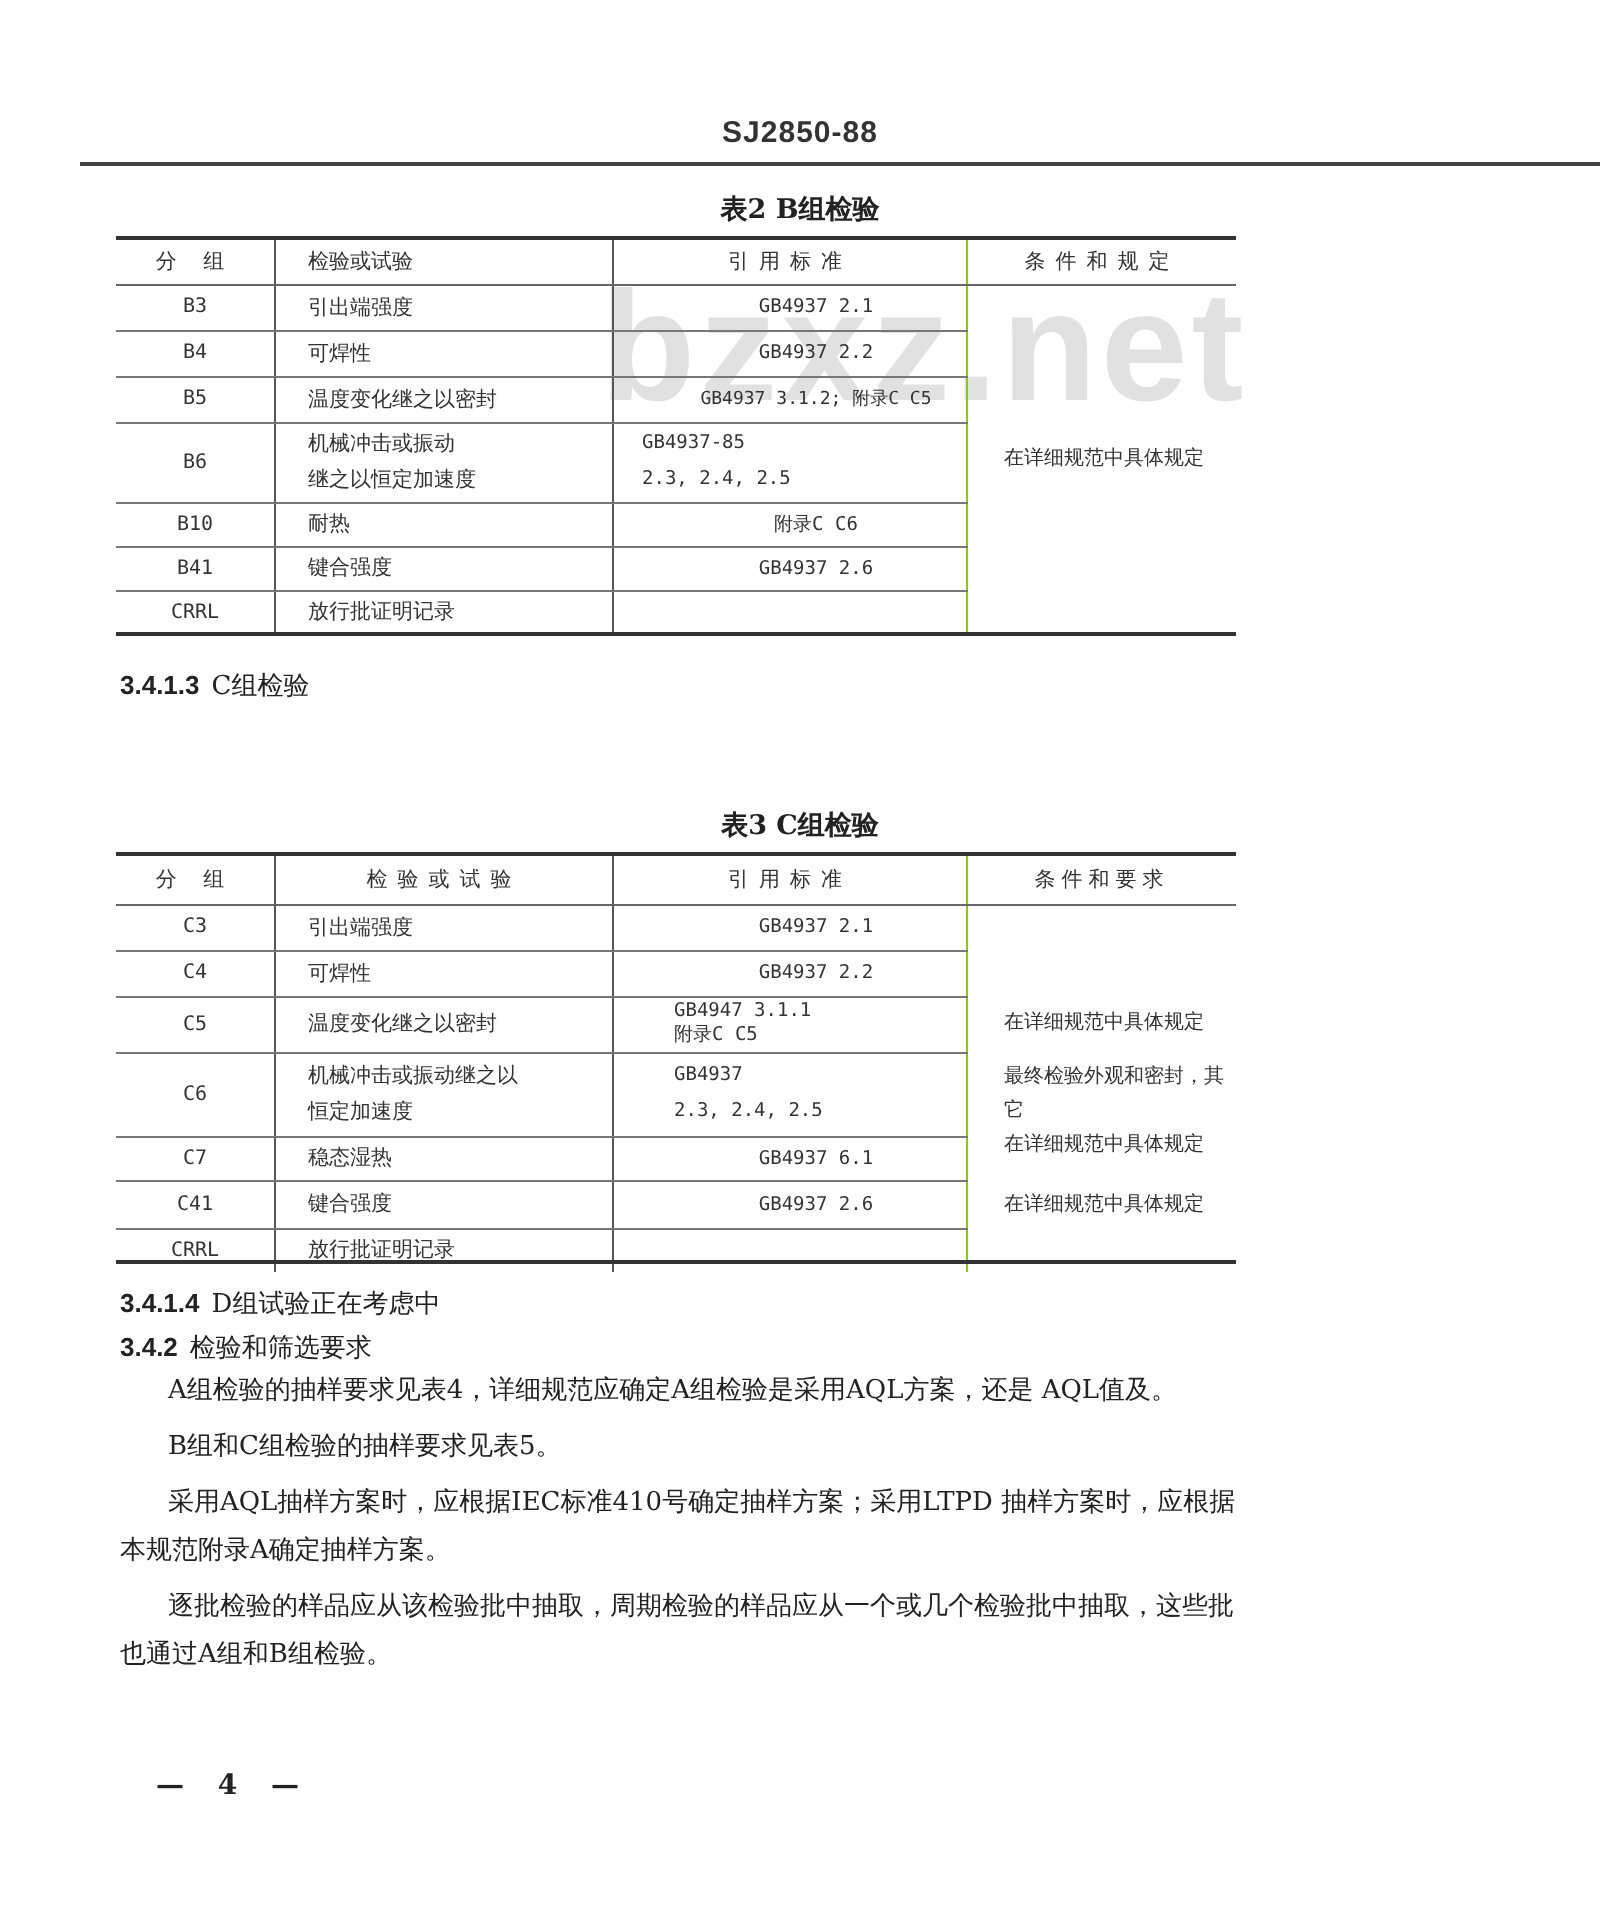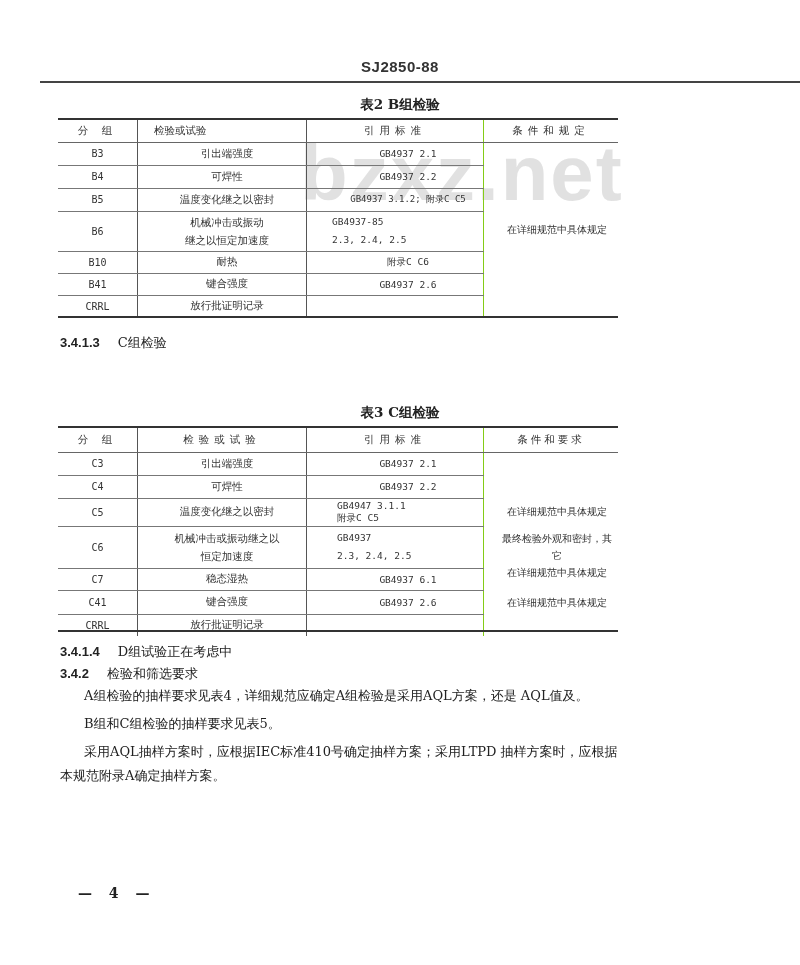--- a/index.html
+++ b/index.html
@@ -4,32 +4,32 @@
 <style>
   html, body { margin: 0; padding: 0; background: #ffffff; }
   body { width: 800px; height: 965px; position: relative; overflow: hidden;
          font-family: "DejaVu Serif", "Liberation Serif", serif; color: #222; }
   .page-header { position: absolute; left: 0; width: 800px; top: 58px; text-align: center;
                  font-family: "Liberation Sans", sans-serif; font-weight: bold; font-size: 15px; letter-spacing: 0.5px; color: #333; }
   .header-rule { position: absolute; left: 40px; width: 763px; top: 81px; height: 2px; background: #444; }
   .table-title { position: absolute; left: 0; width: 800px; text-align: center; font-weight: bold; font-size: 13.5px; color: #222; }
   .rule { position: absolute; background: #333; }
   table.spec { position: absolute; left: 58px; width: 560px; border-collapse: collapse; font-size: 10.5px; color: #333; }
-  table.spec td, table.spec th { padding: 0 6px; vertical-align: middle; font-weight: normal; text-align: center; }
+  table.spec td, table.spec th { padding: 0 6px; vertical-align: middle; font-weight: normal; }
   table.spec th { text-align: center; letter-spacing: 5px; font-size: 10.5px; border-bottom: 1px solid #666; }
   table.spec td.grp { text-align: center; font-family: "DejaVu Sans Mono", monospace; font-size: 10px; }
   table.spec td.ref { text-align: center; font-family: "DejaVu Sans Mono", monospace; font-size: 9.5px; padding-left: 32px; }
   table.spec td.c1, table.spec th.c1 { width: 67px; border-right: 1px solid #555; }
   table.spec td.c2, table.spec th.c2 { width: 146px; border-right: 1px solid #555; }
   table.spec td.c3, table.spec th.c3 { width: 138px; border-right: 1px solid #84cc16; }
   table.spec tr.row td.c1, table.spec tr.row td.c2, table.spec tr.row td.c3 { border-bottom: 1px solid #777; }
   table.spec tr.last td { border-bottom: none !important; }
   table.spec td.cond { font-size: 10px; padding-left: 18px; line-height: 17px; }
   .sec-heading { position: absolute; left: 60px; font-size: 13px; color: #222; }
-  .sec-num { font-family: "Liberation Sans", sans-serif; font-weight: bold; margin-right: 18px; }
+  .sec-num { font-family: "Liberation Sans", sans-serif; font-weight: bold; margin-right: 6px; }
   .para { position: absolute; left: 60px; width: 560px; font-size: 13px; line-height: 24px; color: #222; }
   .para .indent { display: inline-block; width: 24px; }
   .watermark { position: absolute; left: 300px; top: 128px; font-family: "Liberation Sans", sans-serif; font-weight: bold;
                font-size: 78px; color: #d8d8d8; letter-spacing: 2px; opacity: 0.75; pointer-events: none; }
   .page-num { position: absolute; left: 78px; top: 885px; font-size: 14px; font-weight: bold; letter-spacing: 6px; color: #222; }
 </style>
 </head>
 <body>
 
 <div class="page-header">SJ2850-88</div>
@@ -60,21 +60,21 @@
   </tr>
   <tr class="row" style="height:23px;">
     <td class="c1 grp">B5</td>
     <td class="c2" style="padding-left:16px;">温度变化继之以密封</td>
     <td class="c3 ref" style="font-size:9px;">GB4937 3.1.2; 附录C  C5</td>
   </tr>
   <tr class="row" style="height:40px;">
     <td class="c1 grp">B6</td>
     <td class="c2" style="padding-left:16px;white-space:pre-line;line-height:18px;">机械冲击或振动
 继之以恒定加速度</td>
-    <td class="c3 ref" style="white-space:pre-line;line-height:18px;text-align:left;padding-left:25px;">GB4937-85
+    <td class="c3 ref" style="white-space:pre-line;line-height:18px;text-align:left;padding-left:14px;">GB4937-85
 2.3, 2.4, 2.5</td>
   </tr>
   <tr class="row" style="height:22px;">
     <td class="c1 grp">B10</td>
     <td class="c2" style="padding-left:16px;">耐热</td>
     <td class="c3 ref">附录C  C6</td>
   </tr>
   <tr class="row" style="height:22px;">
     <td class="c1 grp">B41</td>
     <td class="c2" style="padding-left:16px;">键合强度</td>
@@ -155,15 +155,16 @@
   <span class="sec-num">3.4.1.4</span><span>D组试验正在考虑中</span>
 </div>
 
 <div class="sec-heading" style="top:665px;">
   <span class="sec-num">3.4.2</span><span>检验和筛选要求</span>
 </div>
 <div class="para" style="top:684px;width:565px;">
   <div><span class="indent"></span><span>A组检验的抽样要求见表4，详细规范应确定A组检验是采用AQL方案，还是 AQL值及。</span></div>
   <div style="margin-top:4px;"><span class="indent"></span><span>B组和C组检验的抽样要求见表5。</span></div>
   <div style="margin-top:4px;"><span class="indent"></span><span>采用AQL抽样方案时，应根据IEC标准410号确定抽样方案；采用LTPD 抽样方案时，应根据本规范附录A确定抽样方案。</span></div>
+  <div style="margin-top:4px;"><span class="indent"></span><span>逐批检验的样品应从该检验批中抽取，周期检验的样品应从一个或几个检验批中抽取，这些批也通过A组和B组检验。</span></div>
 </div>
 
 <div class="page-num">— 4 —</div>
 
 </body></html>

